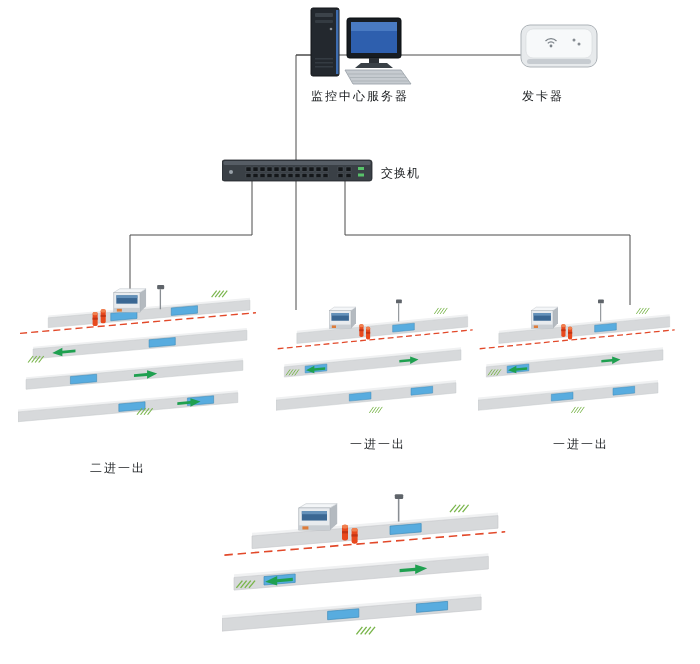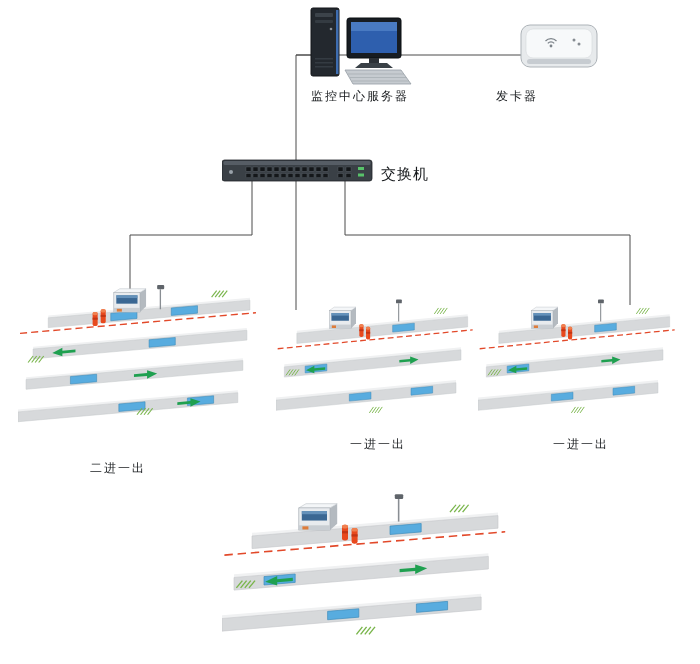--- a/index.html
+++ b/index.html
@@ -1,21 +1,21 @@
 <!DOCTYPE html>
 <html><head>
 <meta charset="utf-8">
 <style>
   html,body{margin:0;padding:0;background:#ffffff;}
   .stage{position:relative;width:700px;height:664px;background:#ffffff;overflow:hidden;
          font-family:Liberation Sans, sans-serif;}
   .abs{position:absolute;}
   .label{position:absolute;transform:translateX(-50%);font-size:12px;color:#16191c;
          white-space:nowrap;letter-spacing:2px;}
-  .label-left{position:absolute;font-size:15px;color:#16191c;white-space:nowrap;letter-spacing:1px;}
+  .label-left{position:absolute;font-size:12px;color:#16191c;white-space:nowrap;letter-spacing:1px;}
   svg{display:block;}
 </style>
 </head>
 <body>
 
 <div class="stage">
 
   <svg width="0" height="0" style="position:absolute" aria-hidden="true">
     <defs>
       <g id="loop">
@@ -204,20 +204,20 @@
       <use href="#port" x="101" y="18.5"></use>
     <use href="#port" x="116" y="12"></use>
       <use href="#port" x="124" y="12"></use>
     <use href="#port" x="116" y="18.5"></use>
       <use href="#port" x="124" y="18.5"></use>
     <rect x="136" y="12" width="6" height="3" fill="#58c26a"></rect>
     <rect x="136" y="18.5" width="6" height="3" fill="#58c26a"></rect>
   </svg>
 
   <div class="label" style="left:360px;top:88px">监控中心服务器</div>
-  <div class="label" style="left:517px;top:88px">发卡器</div>
+  <div class="label" style="left:543px;top:88px">发卡器</div>
   <div class="label-left" style="left:381px;top:165px">交换机</div>
 
   <div class="label" style="left:118px;top:460px">二进一出</div>
   <div class="label" style="left:378px;top:436px">一进一出</div>
   <div class="label" style="left:581px;top:436px">一进一出</div>
 
 </div>
 
 </body></html>

